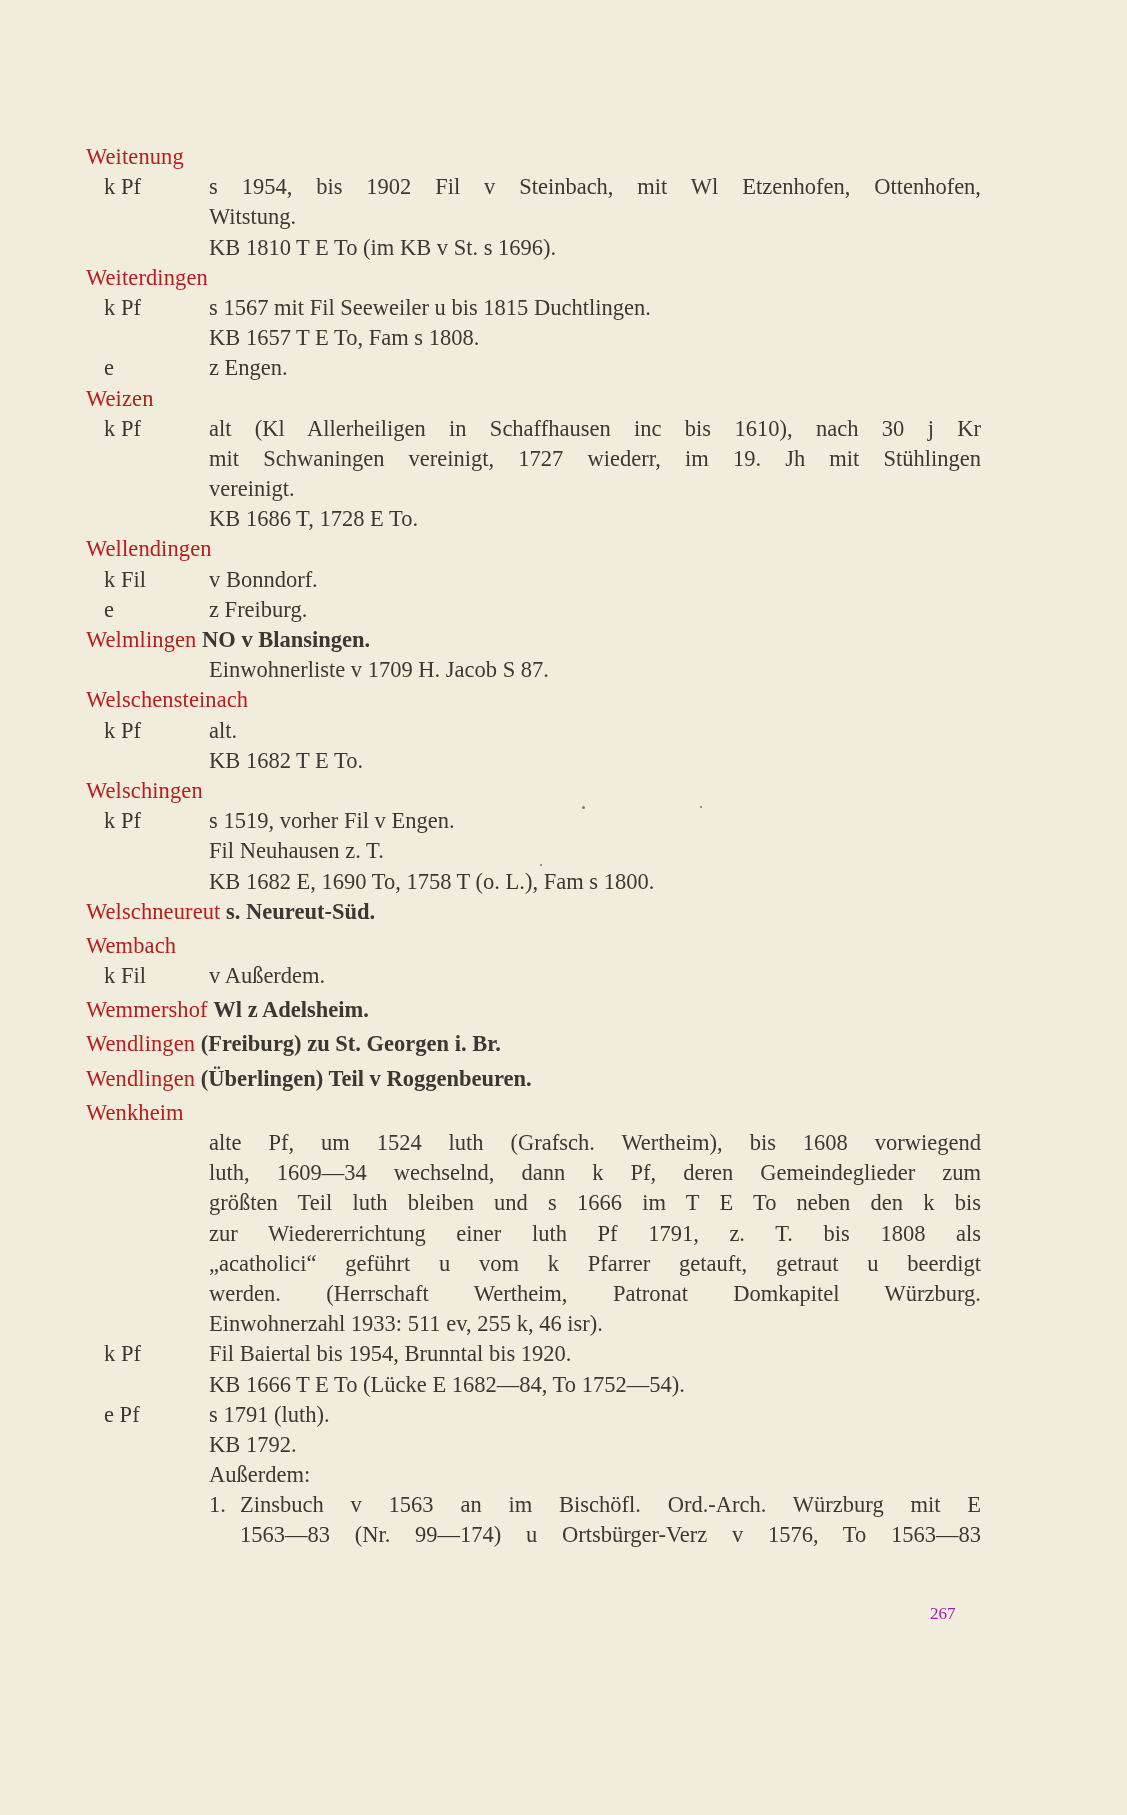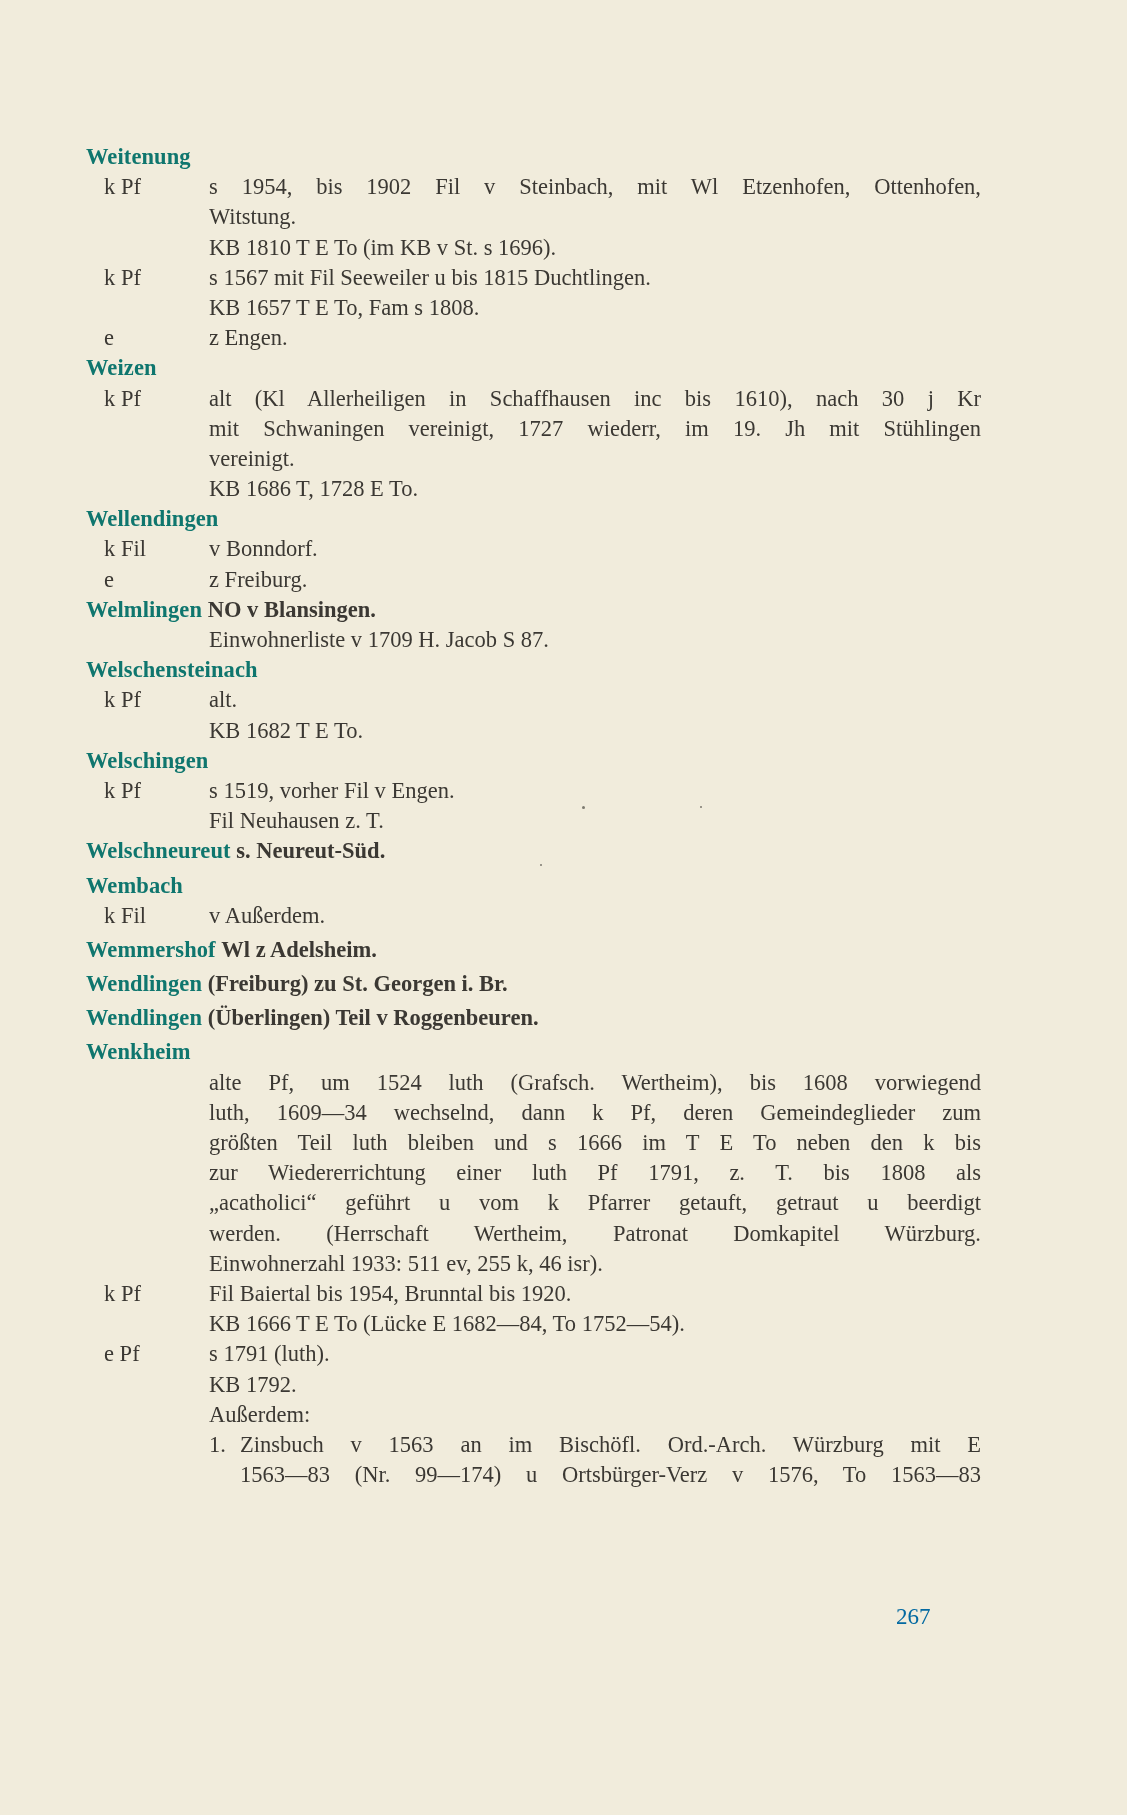--- a/index.html
+++ b/index.html
@@ -22,23 +22,23 @@
       width: 895px;
     }
     .line {
       height: 30.2px;
       line-height: 30.2px;
       font-size: 22.5px;
       white-space: nowrap;
       position: relative;
     }
     .head {
-      font-weight: bold;
+      font-weight: normal;
       letter-spacing: 0.1px;
-      color: #0f766e;
+      color: #b91c1c;
     }
     .gap { margin-top: 4px; }
     .label {
       position: absolute;
       left: 18px;
       top: 0;
     }
     .text {
       position: absolute;
       left: 101px;
@@ -48,24 +48,24 @@
     }
     .just {
       text-align: justify;
       text-align-last: justify;
     }
     .inl { font-weight: bold; }
     .num1 { left: 101px; }
     .num1-cont { left: 132px; }
     .pagenum {
       position: absolute;
-      left: 896px;
+      left: 930px;
       top: 1604px;
-      font-size: 23px;
-      color: #0369a1;
+      font-size: 17px;
+      color: #a21caf;
     }
     .speck {
       position: absolute;
       width: 3px; height: 3px;
       border-radius: 50%;
       background: #7d7a70;
     }
   </style>
 </head>
 <body>
@@ -77,20 +77,21 @@
     <span class="label">k Pf</span>
     <span class="text just">s 1954, bis 1902 Fil v Steinbach, mit Wl Etzenhofen, Ottenhofen,</span>
   </div>
   <div class="line">
     <span class="text">Witstung.</span>
   </div>
   <div class="line">
     <span class="text">KB 1810 T E To (im KB v St. s 1696).</span>
   </div>
 
+  <div class="line head">Weiterdingen</div>
   <div class="line">
     <span class="label">k Pf</span>
     <span class="text">s 1567 mit Fil Seeweiler u bis 1815 Duchtlingen.</span>
   </div>
   <div class="line">
     <span class="text">KB 1657 T E To, Fam s 1808.</span>
   </div>
   <div class="line">
     <span class="label">e</span>
     <span class="text">z Engen.</span>
@@ -138,20 +139,23 @@
     <span class="text">KB 1682 T E To.</span>
   </div>
 
   <div class="line head">Welschingen</div>
   <div class="line">
     <span class="label">k Pf</span>
     <span class="text">s 1519, vorher Fil v Engen.</span>
   </div>
   <div class="line">
     <span class="text">Fil Neuhausen z. T.</span>
+  </div>
+  <div class="line">
+    <span class="text">KB 1682 E, 1690 To, 1758 T (o. L.), Fam s 1800.</span>
   </div>
 
   <div class="line">
     <span class="head">Welschneureut</span>
     <span class="inl">s. Neureut-Süd.</span>
   </div>
 
   <div class="line head gap">Wembach</div>
   <div class="line">
     <span class="label">k Fil</span>

